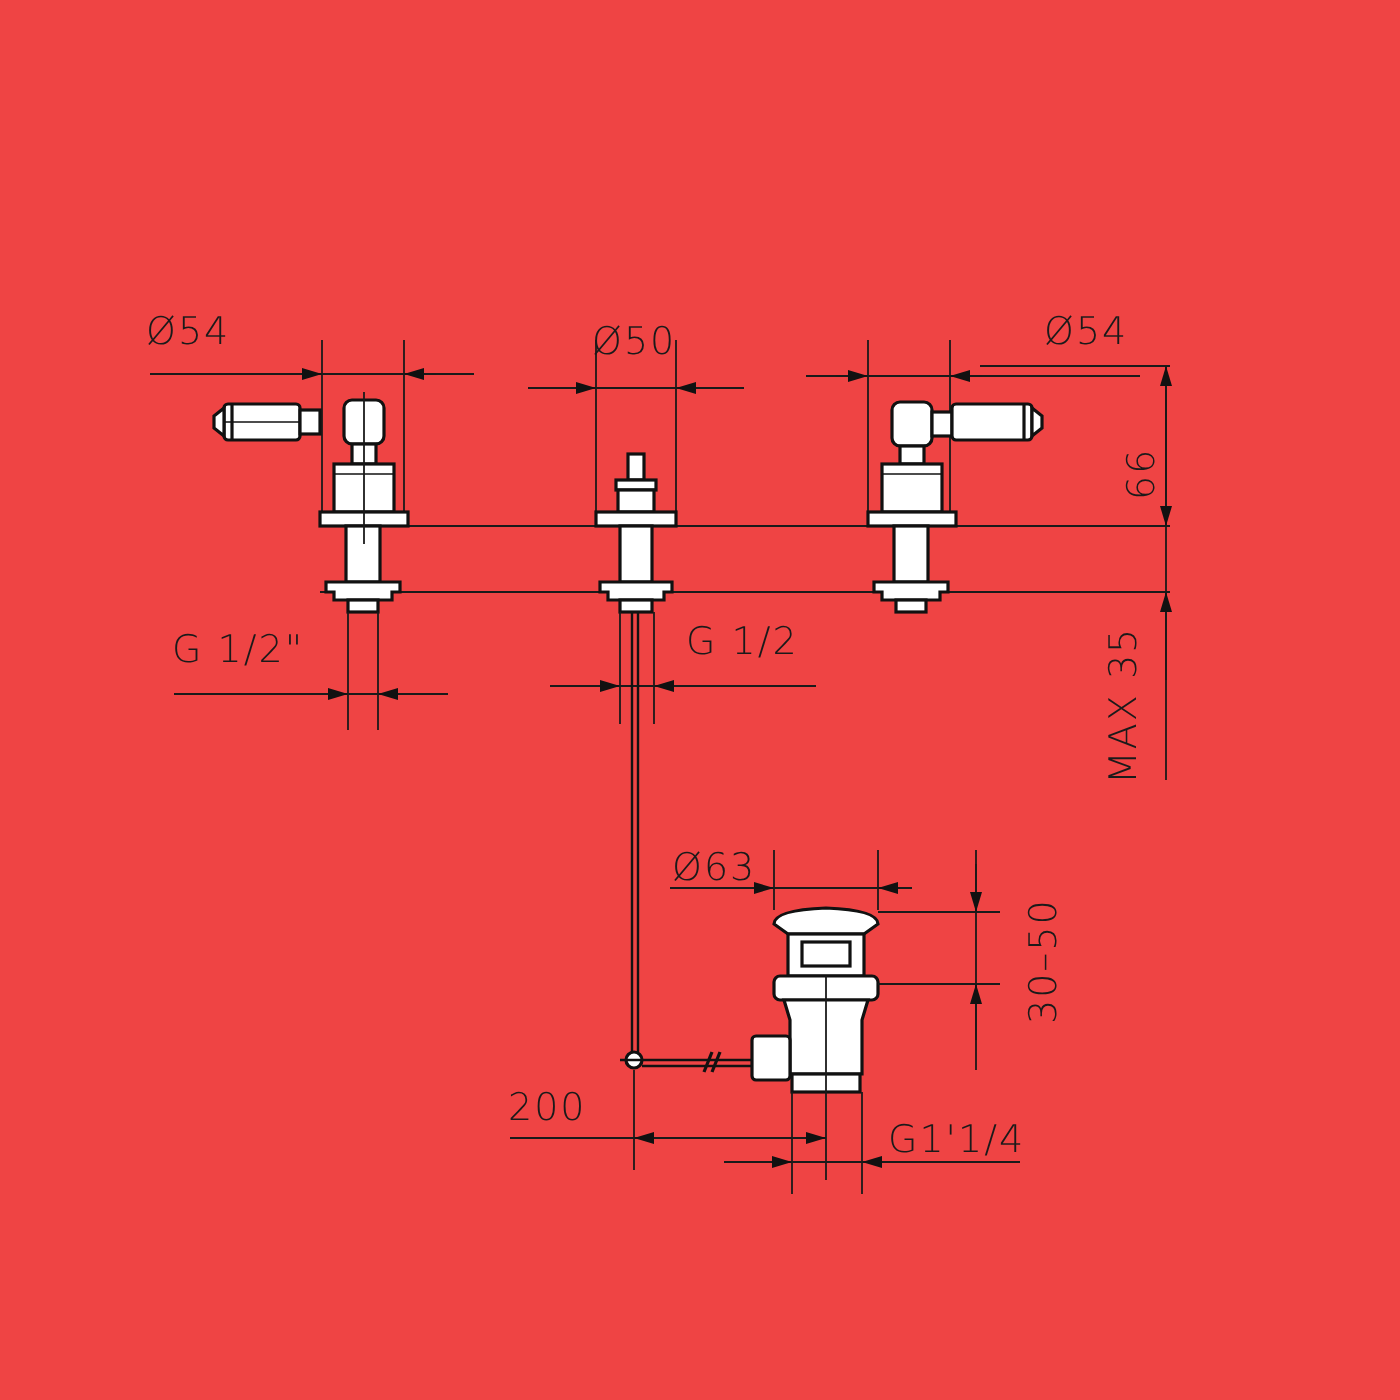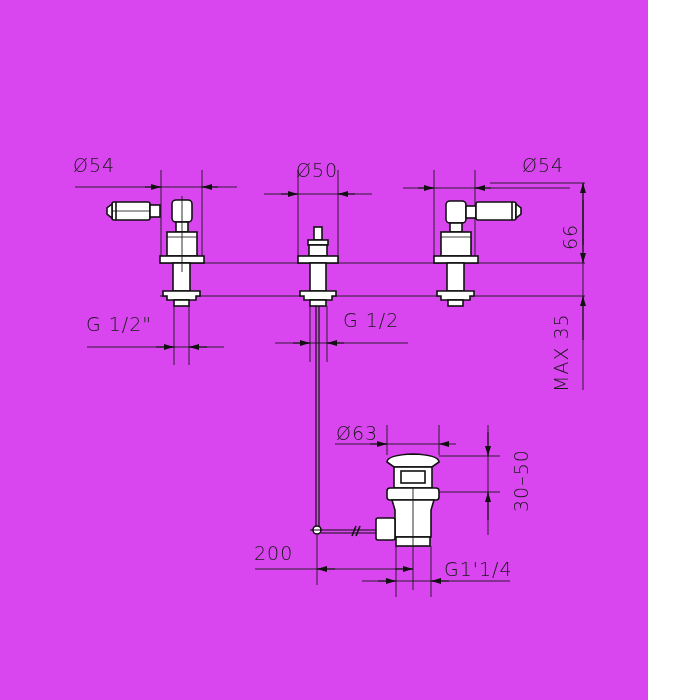--- a/index.html
+++ b/index.html
@@ -1,16 +1,16 @@
 <!DOCTYPE html>
 <html><head>
 <meta charset="utf-8">
 <style>
   html,body{margin:0;padding:0;background:#ffffff;}
-  #stage{position:relative;width:648px;height:700px;background:#d946ef;overflow:hidden;}
+  #stage{position:relative;width:700px;height:700px;background:#ef4444;overflow:hidden;}
   svg{position:absolute;left:0;top:0;}
   .lbl{font-family:"DejaVu Sans","Liberation Sans",sans-serif;font-size:19px;fill:#1a1a1a;font-weight:300;letter-spacing:1px;}
   .thin{stroke:#1a1a1a;stroke-width:0.9;fill:none;}
   .part{stroke:#111;stroke-width:1.6;fill:#fff;}
   .partnf{stroke:#111;stroke-width:1.6;fill:none;}
 </style>
 </head>
 <body>
 
 <div id="stage">

